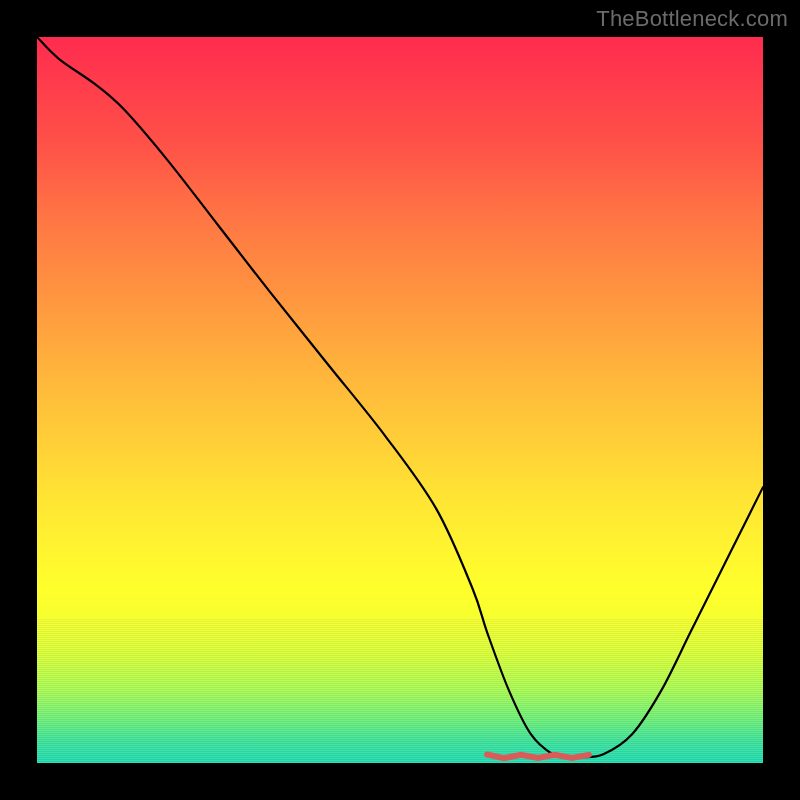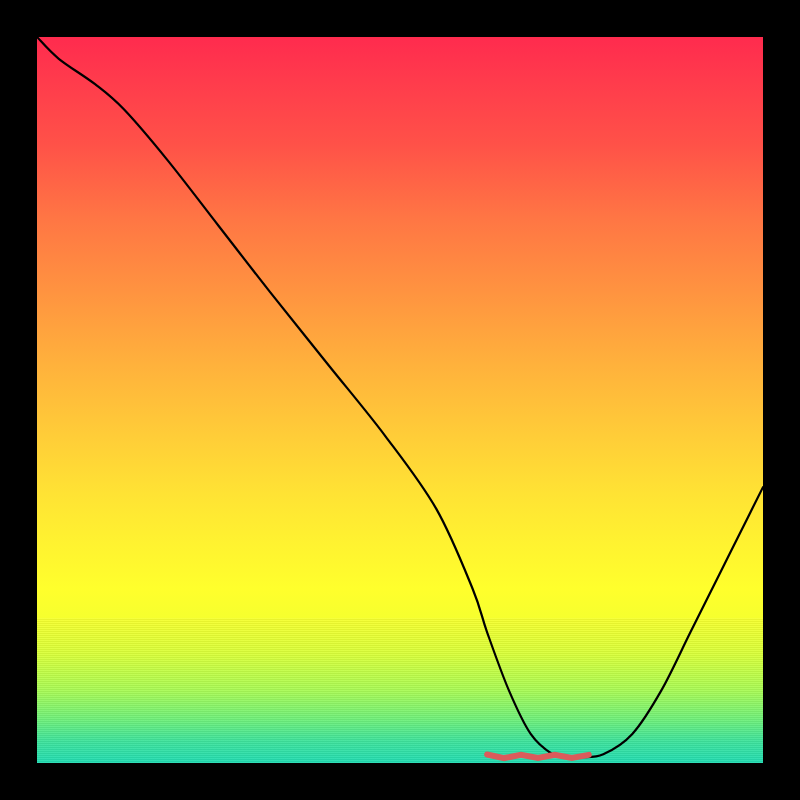--- a/index.html
+++ b/index.html
@@ -77,20 +77,21 @@
     inset: 0;
     width: 100%;
     height: 100%;
   }
 </style>
 </head>
 <body>
 
 <div class="frame">
 
+  <div class="watermark">TheBottleneck.com</div>
 
   <div class="plot-area">
     <div class="gradient"></div>
     <div class="stripes"></div>
     <svg class="curve" viewBox="0 0 726 726" preserveAspectRatio="none">
       <path fill="none" stroke="#000000" stroke-width="2.2" stroke-linecap="round" d="M 0.00 0.00 C 3.63 3.63, 12.10 13.91, 21.78 21.78 C 31.46 29.64, 47.19 38.72, 58.08 47.19 C 68.97 55.66, 75.02 59.90, 87.12 72.60 C 99.22 85.31, 114.95 104.06, 130.68 123.42 C 146.41 142.78, 164.56 166.98, 181.50 188.76 C 198.44 210.54, 214.17 231.11, 232.32 254.10 C 250.47 277.09, 271.04 302.50, 290.40 326.70 C 309.76 350.90, 330.33 375.10, 348.48 399.30 C 366.63 423.50, 384.78 446.49, 399.30 471.90 C 413.82 497.31, 427.13 531.19, 435.60 551.76 C 444.07 572.33, 444.07 578.38, 450.12 595.32 C 456.17 612.26, 464.64 636.46, 471.90 653.40 C 479.16 670.34, 486.42 686.31, 493.68 696.96 C 500.94 707.61, 509.41 713.42, 515.46 717.29 C 521.51 721.16, 525.14 719.71, 529.98 720.19 C 534.82 720.68, 538.45 720.68, 544.50 720.19 C 550.55 719.71, 557.81 721.16, 566.28 717.29 C 574.75 713.42, 585.64 707.61, 595.32 696.96 C 605.00 686.31, 614.68 670.34, 624.36 653.40 C 634.04 636.46, 643.72 614.68, 653.40 595.32 C 663.08 575.96, 672.76 556.60, 682.44 537.24 C 692.12 517.88, 704.22 493.68, 711.48 479.16 C 718.74 464.64, 723.58 454.96, 726.00 450.12"></path>
       <path fill="none" stroke="#db5b5b" stroke-width="6" stroke-linecap="round" d="M 450.12 717.47 L 467.06 721.07 L 484.00 717.87 L 500.94 721.07 L 517.88 717.87 L 534.82 721.07 L 551.76 717.87"></path>
     </svg>
   </div>
 

